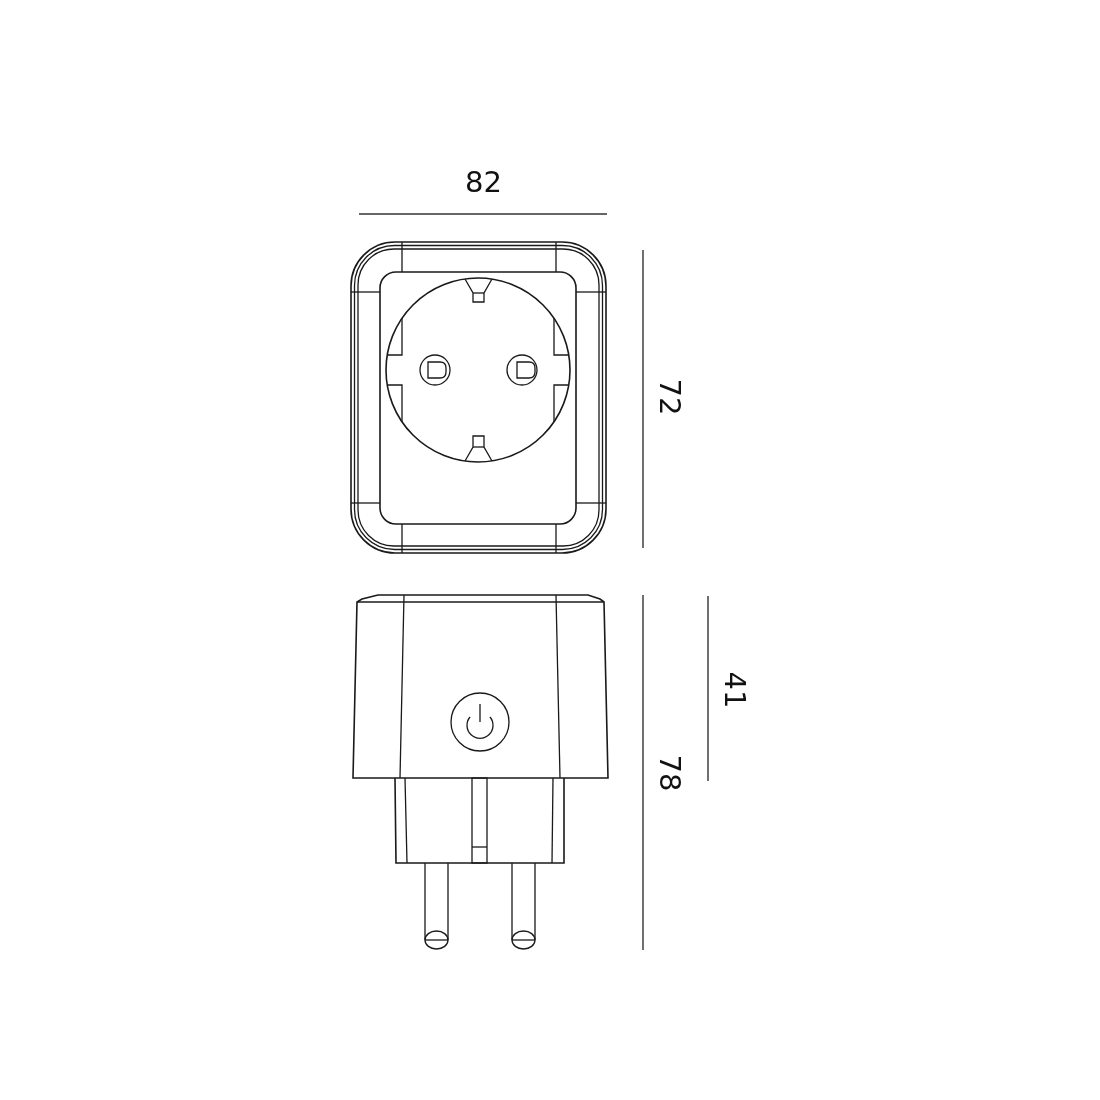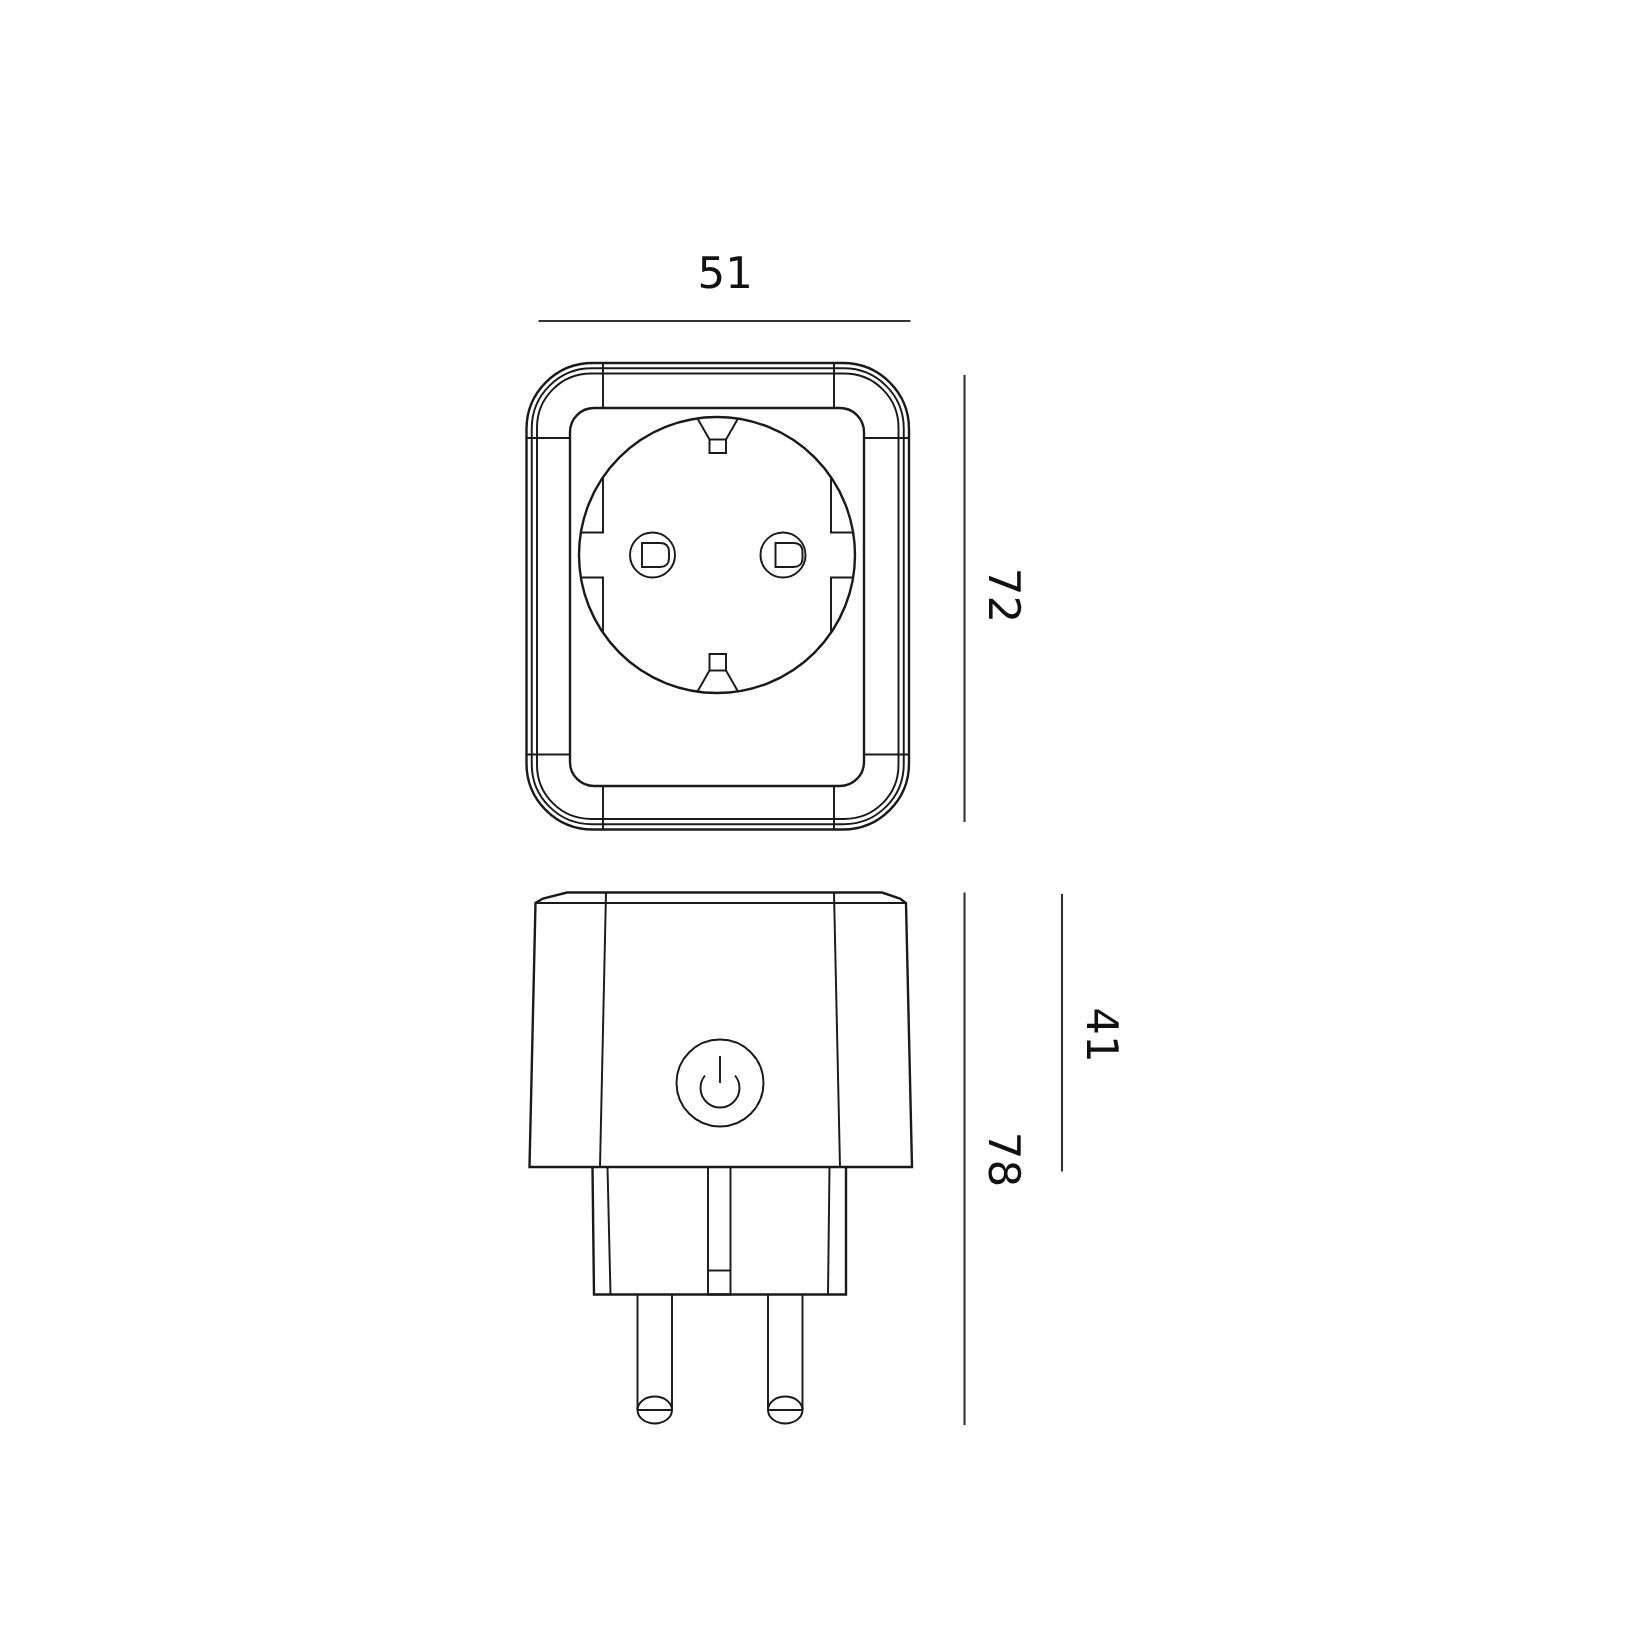--- a/index.html
+++ b/index.html
@@ -94,19 +94,19 @@
     </g>
     <g>
       <line class="ln-thin" x1="512" y1="863" x2="512" y2="940"></line>
       <line class="ln-thin" x1="535" y1="863" x2="535" y2="940"></line>
       <ellipse class="ln-thin" cx="523.5" cy="940" rx="11.5" ry="9"></ellipse>
       <line class="ln-thin" x1="512" y1="940" x2="535" y2="940"></line>
     </g>
   </g>
 </svg>
 
-<div class="dim-label" style="left:465px; top:168px;">51</div>
+<div class="dim-label" style="left:465px; top:168px;">82</div>
 
 <div class="dim-label rot" style="left:652px; top:381px; width:34px; text-align:center;">72</div>
 
 <div class="dim-label rot" style="left:717px; top:674px; width:34px; text-align:center;">41</div>
 
 <div class="dim-label rot" style="left:652px; top:757px; width:34px; text-align:center;">78</div>
 
 </body></html>

